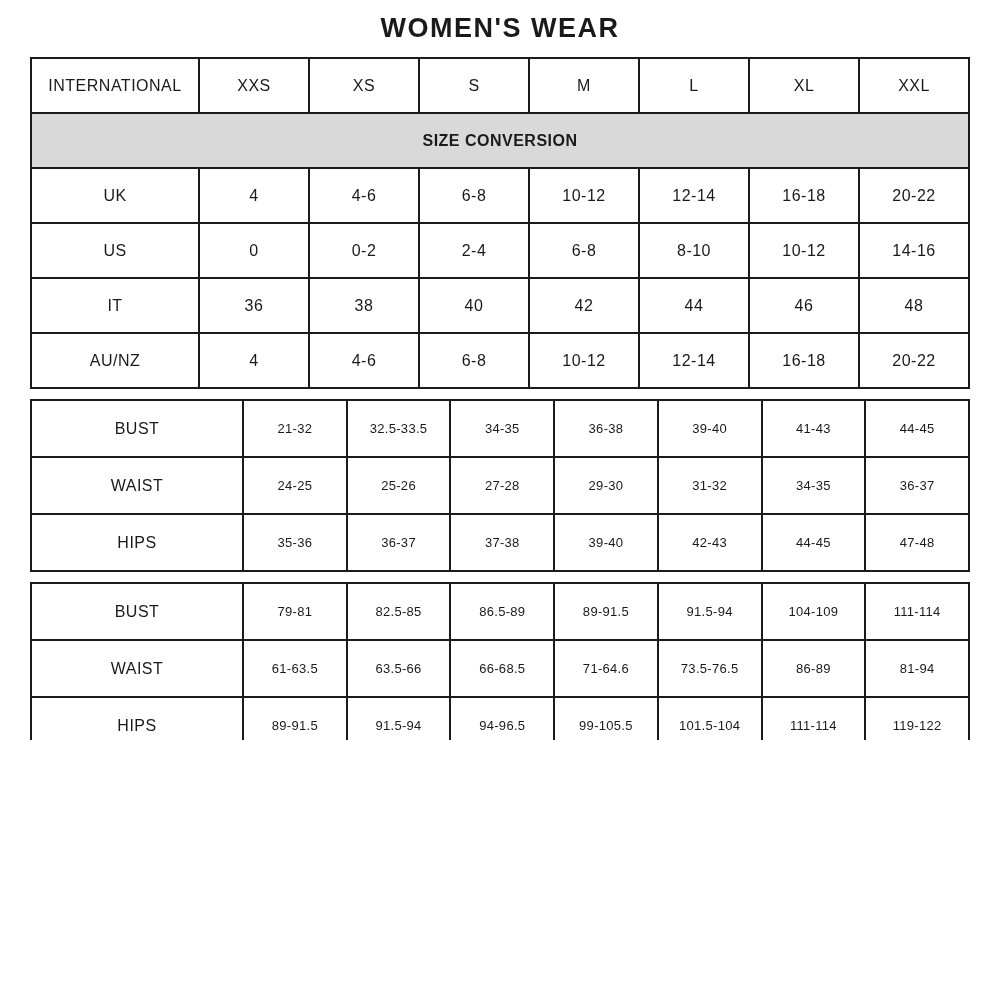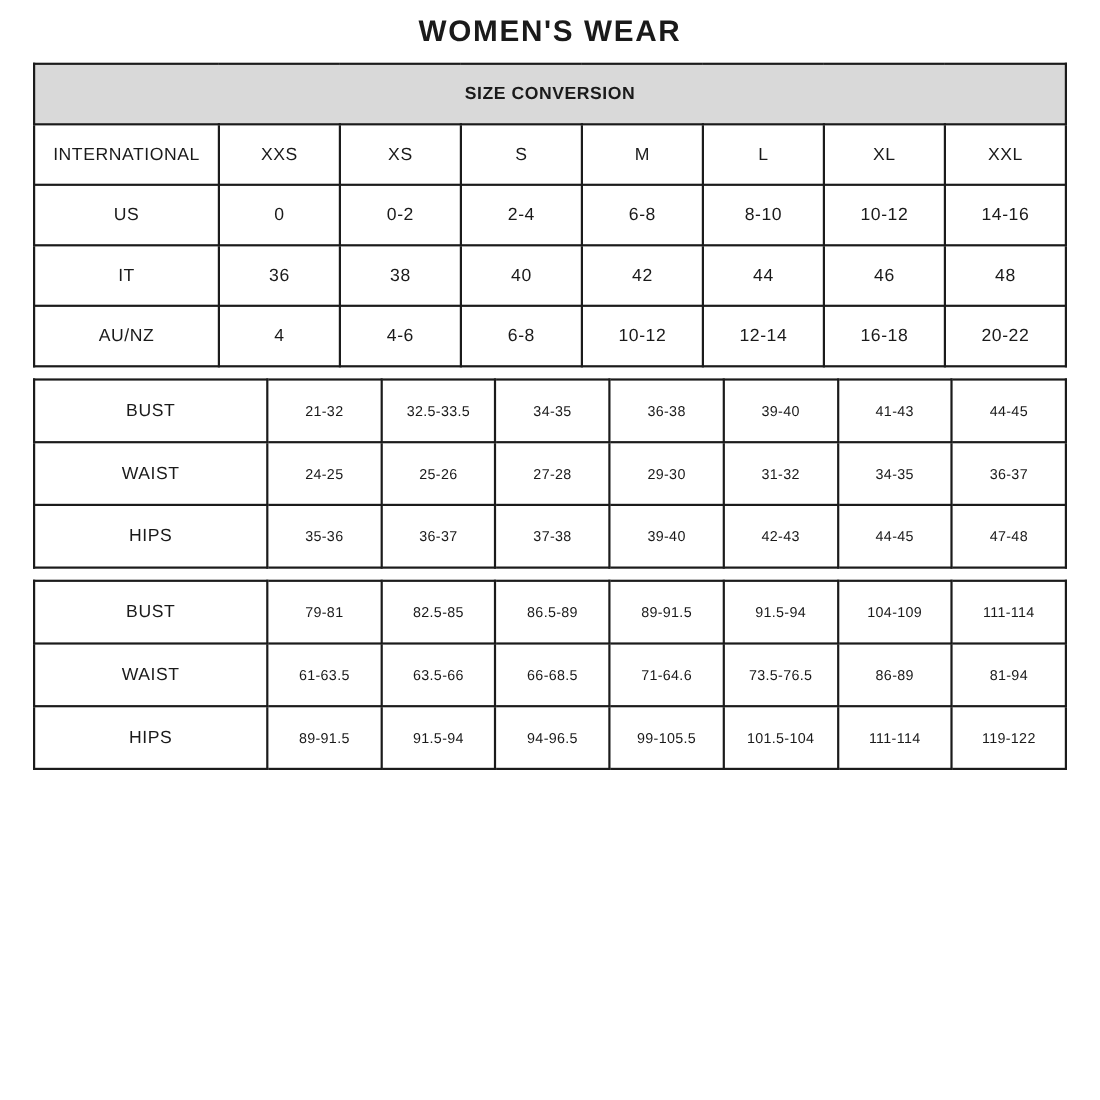--- a/index.html
+++ b/index.html
@@ -44,31 +44,41 @@
 <div class="page">
 
   <h1 class="page-title">WOMEN'S WEAR</h1>
 
   <table class="t1">
     <colgroup>
         <col style="width:168px">
       </colgroup>
     <tbody>
         <tr>
-      <td colspan="8" class="banner-cell">SIZE CONVERSION</td>
-    </tr>
-    <tr>
       <td>INTERNATIONAL</td>
       <td>XXS</td>
       <td>XS</td>
       <td>S</td>
       <td>M</td>
       <td>L</td>
       <td>XL</td>
       <td>XXL</td>
+    </tr>
+    <tr>
+      <td colspan="8" class="banner-cell">SIZE CONVERSION</td>
+    </tr>
+    <tr>
+      <td>UK</td>
+      <td>4</td>
+      <td>4-6</td>
+      <td>6-8</td>
+      <td>10-12</td>
+      <td>12-14</td>
+      <td>16-18</td>
+      <td>20-22</td>
     </tr>
     <tr>
       <td>US</td>
       <td>0</td>
       <td>0-2</td>
       <td>2-4</td>
       <td>6-8</td>
       <td>8-10</td>
       <td>10-12</td>
       <td>14-16</td>

